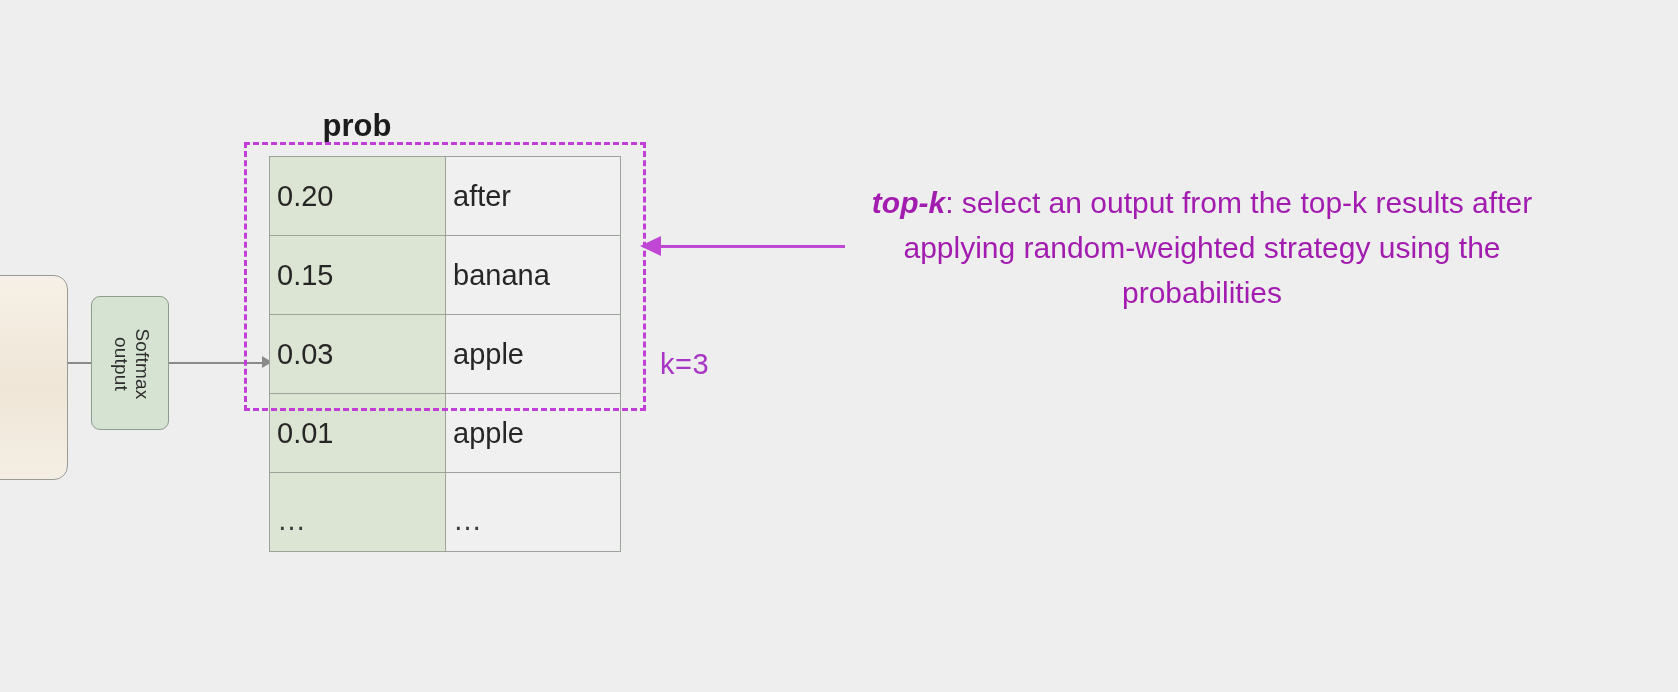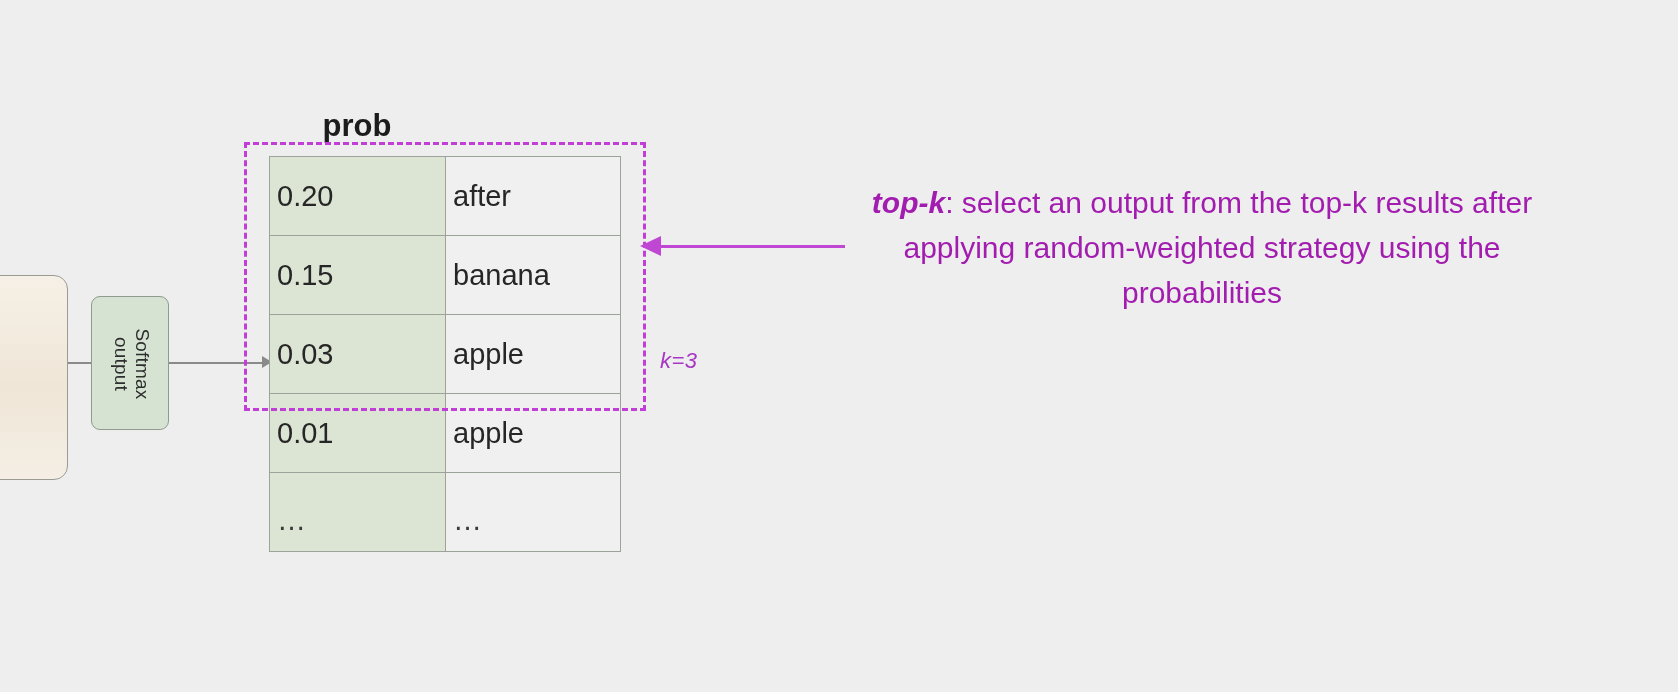--- a/index.html
+++ b/index.html
@@ -132,22 +132,21 @@
     box-sizing: border-box;
     background: transparent;
     pointer-events: none;
   }
 
   
   #k-label {
     position: absolute;
     left: 660px;
     top: 348px;
-    font-size: 22px;
-    font-style: italic;
+    font-size: 29px;
     color: #a736c4;
     letter-spacing: 0.5px;
   }
 
   
   #callout-line {
     position: absolute;
     left: 659px;
     top: 245px;
     width: 186px;

